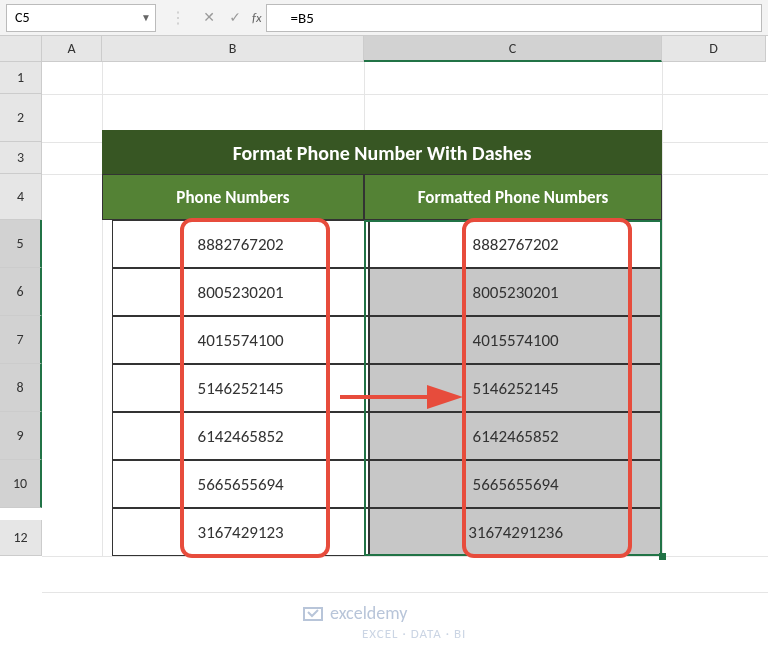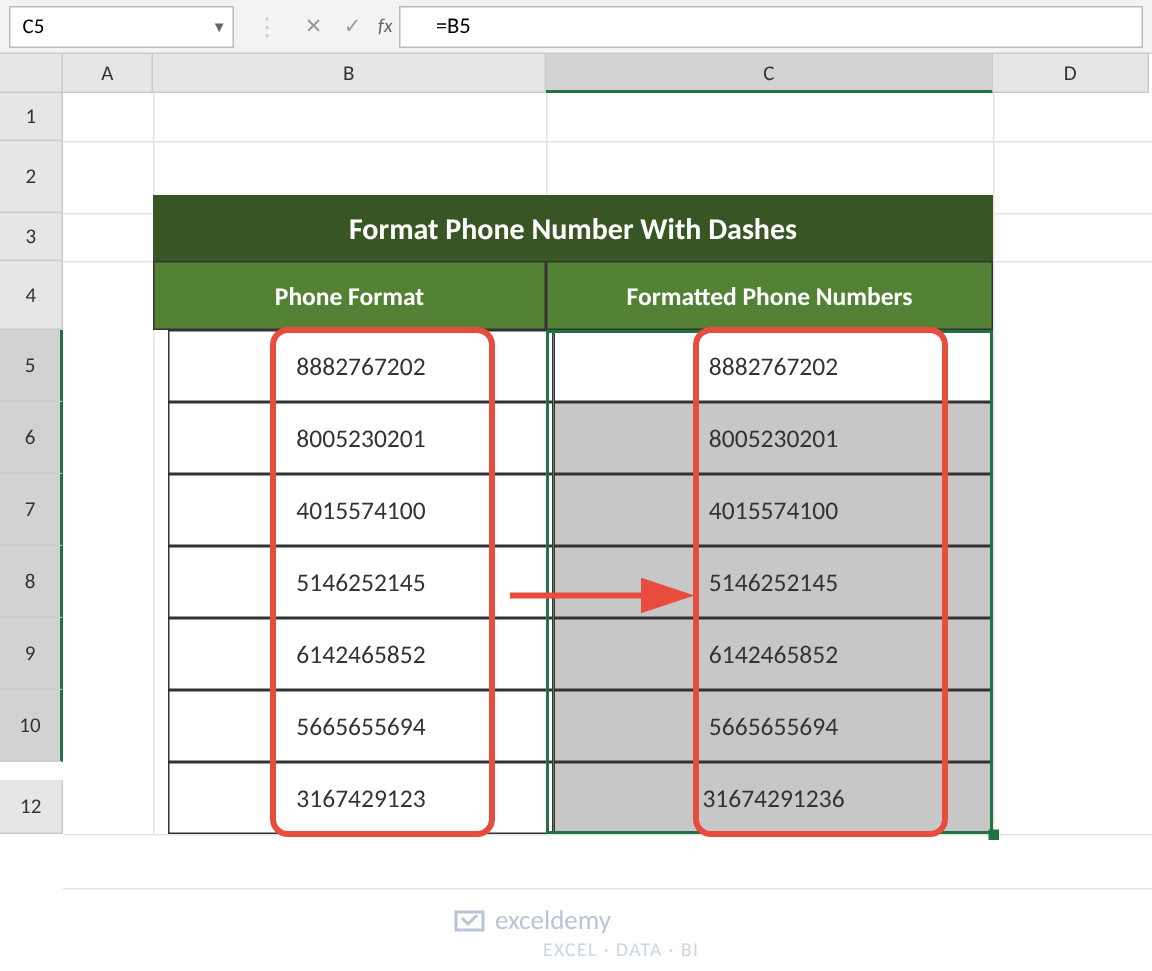--- a/index.html
+++ b/index.html
@@ -244,21 +244,21 @@
     <div class="cell-grid-line-h" style="top:32px"></div>
     <div class="cell-grid-line-h" style="top:80px"></div>
     <div class="cell-grid-line-h" style="top:112px"></div>
     <div class="cell-grid-line-h" style="top:494px"></div>
     <div class="cell-grid-line-h" style="top:530px"></div>
 
     <div class="title-box">Format Phone Number With Dashes</div>
 
     <div class="table-box">
       <div class="table-header-row">
-        <div class="th th-b">Phone Format</div>
+        <div class="th th-b">Phone Numbers</div>
         <div class="th th-c">Formatted Phone Numbers</div>
       </div>
       <div class="data-row">
         <div class="td td-b">8882767202</div>
         <div class="td td-c" style="background:#fff">8882767202</div>
       </div>
       <div class="data-row">
         <div class="td td-b">8005230201</div>
         <div class="td td-c sel">8005230201</div>
       </div>

